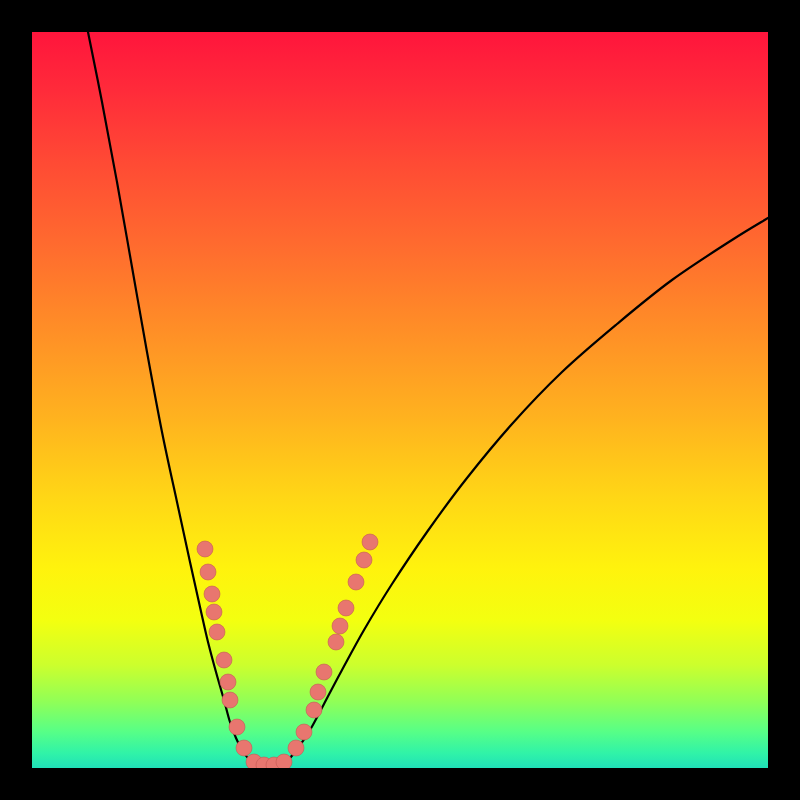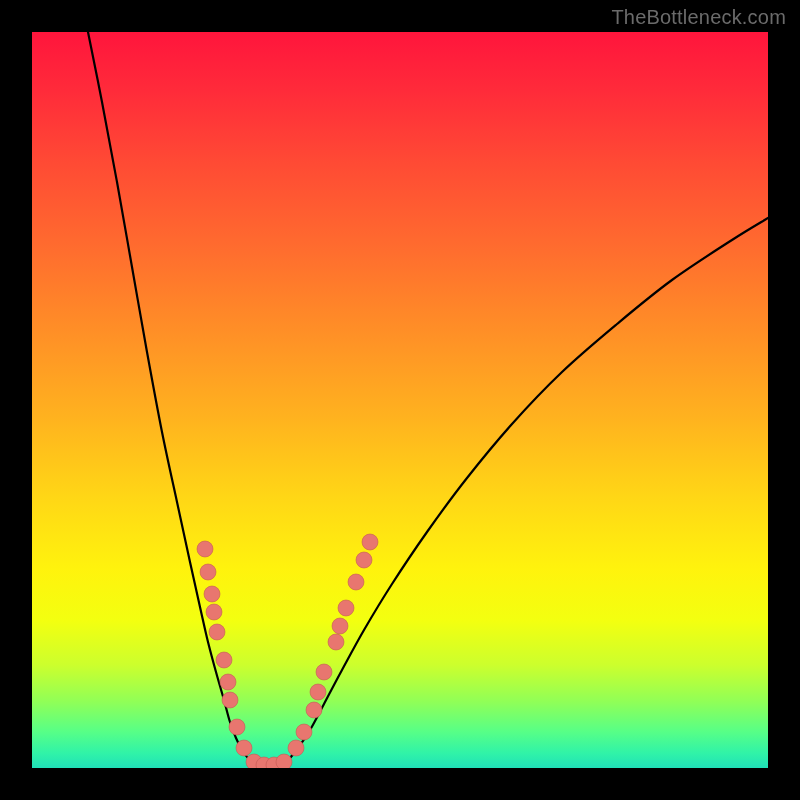--- a/index.html
+++ b/index.html
@@ -69,21 +69,20 @@
   .dot {
     fill: #e8766f;
     stroke: #c55a54;
     stroke-width: 0.6;
   }
 </style>
 </head>
 <body>
 
 <div class="frame">
-  <div class="watermark">TheBottleneck.com</div>
 
   <div class="plot">
     <div class="gradient"></div>
 
     <svg viewBox="0 0 736 736" preserveAspectRatio="none">
       <path id="curve-path" class="curve" d="M 56 0 C 58.3 11.7, 65.2 45.0, 70 70 C 74.8 95.0, 80.0 122.5, 85 150 C 90.0 177.5, 95.0 206.7, 100 235 C 105.0 263.3, 110.0 292.5, 115 320 C 120.0 347.5, 125.0 375.0, 130 400 C 135.0 425.0, 140.3 448.3, 145 470 C 149.7 491.7, 154.2 512.5, 158 530 C 161.8 547.5, 165.0 561.7, 168 575 C 171.0 588.3, 173.3 599.2, 176 610 C 178.7 620.8, 181.3 630.3, 184 640 C 186.7 649.7, 189.7 659.7, 192 668 C 194.3 676.3, 196.0 683.7, 198 690 C 200.0 696.3, 202.0 701.3, 204 706 C 206.0 710.7, 208.0 714.7, 210 718 C 212.0 721.3, 213.7 723.7, 216 726 C 218.3 728.3, 221.3 730.5, 224 732 C 226.7 733.5, 229.3 734.5, 232 735 C 234.7 735.5, 237.3 735.3, 240 735 C 242.7 734.7, 245.3 734.2, 248 733 C 250.7 731.8, 253.0 730.8, 256 728 C 259.0 725.2, 262.3 721.0, 266 716 C 269.7 711.0, 273.7 705.3, 278 698 C 282.3 690.7, 286.7 682.0, 292 672 C 297.3 662.0, 303.3 650.3, 310 638 C 316.7 625.7, 323.7 612.3, 332 598 C 340.3 583.7, 349.5 568.3, 360 552 C 370.5 535.7, 382.5 517.7, 395 500 C 407.5 482.3, 420.8 464.0, 435 446 C 449.2 428.0, 464.2 409.7, 480 392 C 495.8 374.3, 512.5 356.7, 530 340 C 547.5 323.3, 566.7 307.3, 585 292 C 603.3 276.7, 620.8 262.0, 640 248 C 659.2 234.0, 684.0 218.3, 700 208 C 716.0 197.7, 730.0 189.7, 736 186"></path>
       <g id="dots">
           <circle cx="173" cy="517" r="8" class="dot"></circle>
           <circle cx="176" cy="540" r="8" class="dot"></circle>
           <circle cx="180" cy="562" r="8" class="dot"></circle>

